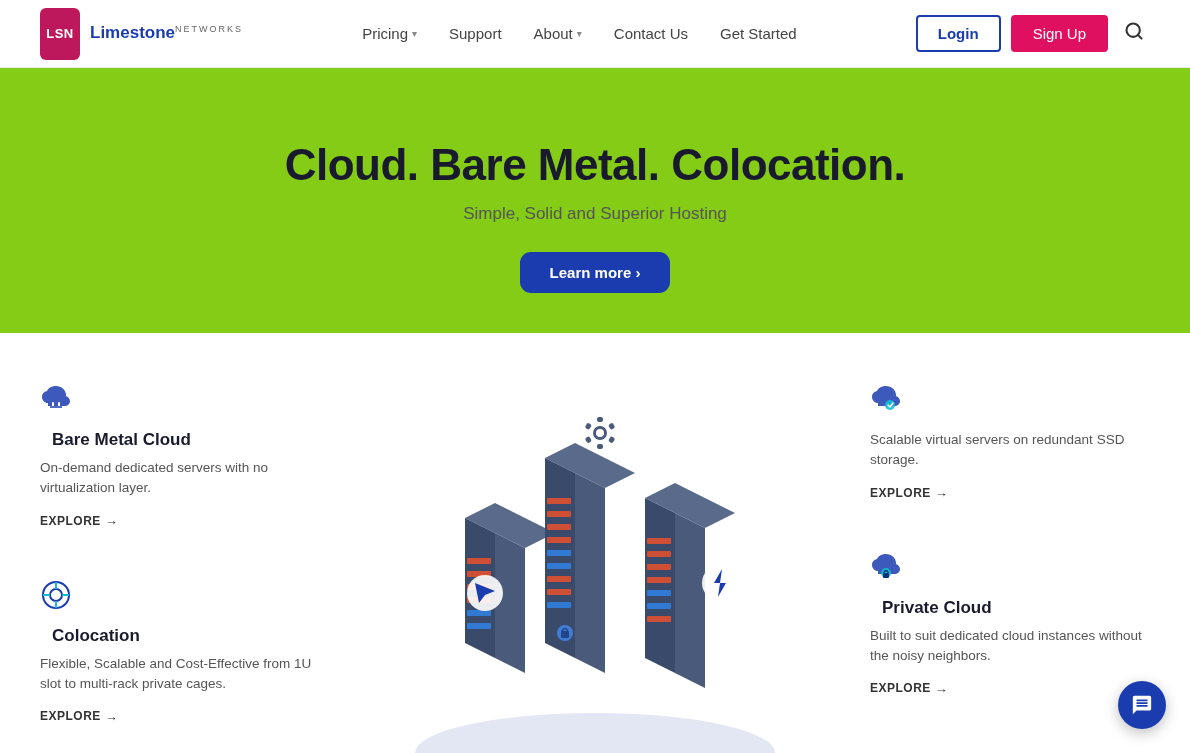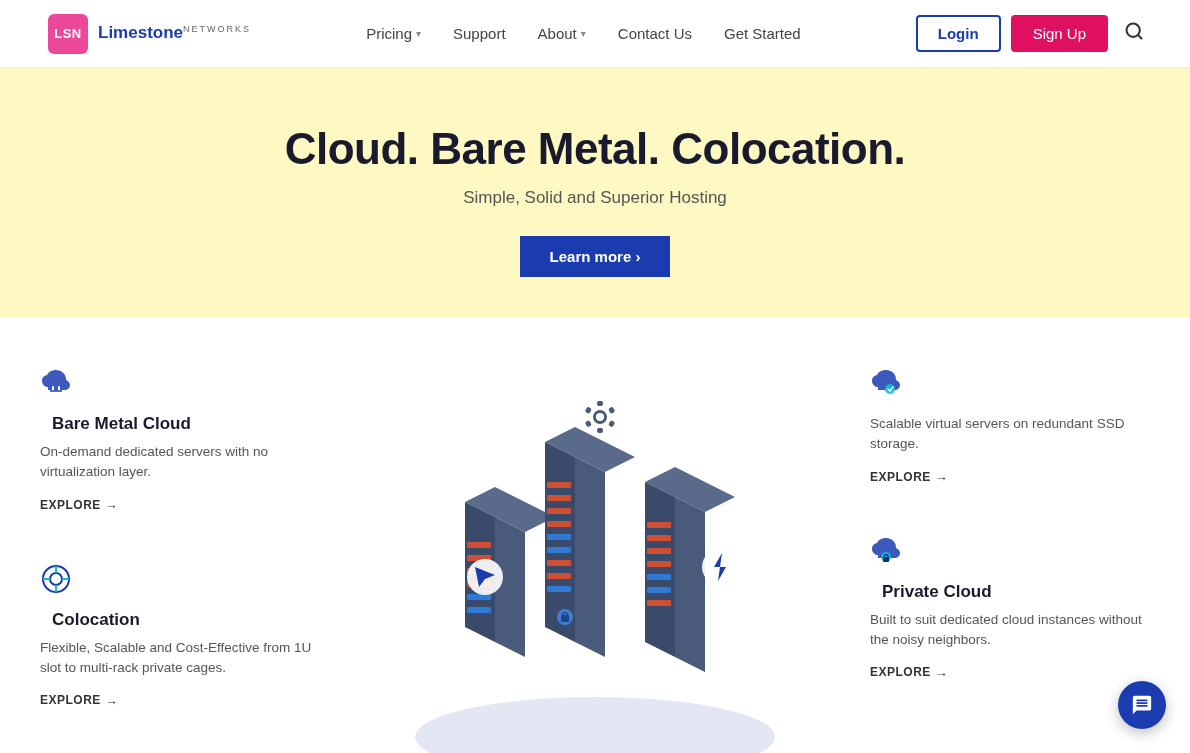--- a/index.html
+++ b/index.html
@@ -18,33 +18,32 @@
       top: 0;
       z-index: 100;
     }
     .navbar-logo {
       display: flex;
       align-items: center;
       gap: 10px;
       text-decoration: none;
     }
     .logo-icon {
-      background: #ec4899;
+      background: #be185d;
       color: #fff;
       font-weight: 900;
       font-size: 13px;
       width: 40px;
-      height: 40px;
+      height: 52px;
       border-radius: 6px;
       display: flex;
       align-items: center;
       justify-content: center;
       letter-spacing: 0.5px;
       flex-shrink: 0;
-      margin-left: 8px;
     }
     .logo-text { display: flex; flex-direction: row; }
     .logo-name { font-size: 17px; font-weight: 700; color: #1a3caf; line-height: 1.1; }
     .logo-sub { font-size: 9px; letter-spacing: 2px; color: #666; text-transform: uppercase; }
 
     .nav-links {
       display: flex;
       align-items: center;
       gap: 4px;
       list-style: none;
@@ -96,42 +95,42 @@
       background: none;
       border: none;
       cursor: pointer;
       font-size: 20px;
       color: #333;
       padding: 6px;
     }
 
     
     .hero {
-      background: #fef9c3;
+      background: #84cc16;
       text-align: center;
-      padding: 56px 20px 40px;
+      padding: 72px 20px 40px;
     }
     .hero-title {
       font-size: 44px;
       font-weight: 800;
       color: #1a1a2e;
       margin-bottom: 14px;
       letter-spacing: -0.5px;
     }
     .hero-subtitle {
       font-size: 17px;
       color: #555;
       margin-bottom: 28px;
     }
     .btn-learn-more {
       background: #1a3caf;
       color: #fff;
       border: none;
       padding: 12px 30px;
-      border-radius: 0;
+      border-radius: 11px;
       font-size: 15px;
       cursor: pointer;
       font-weight: 600;
     }
 
     
     .features-section {
       background: #fff;
       padding: 50px 40px 40px;
       display: grid;

